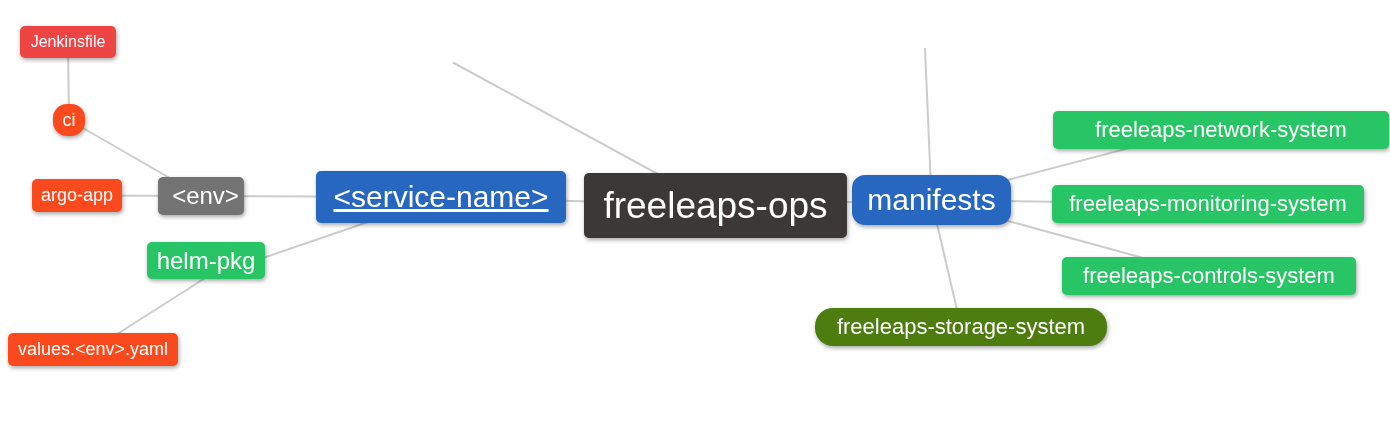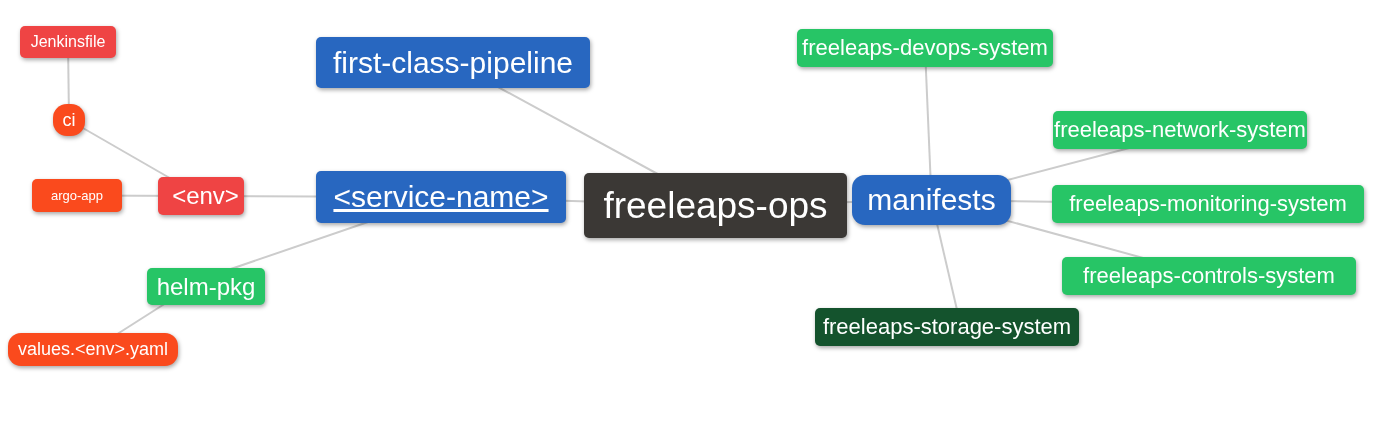--- a/index.html
+++ b/index.html
@@ -30,21 +30,21 @@
     justify-content: center;
     color: #ffffff;
     border-radius: 5px;
     box-shadow: 1px 2px 4px rgba(0,0,0,0.35);
     white-space: nowrap;
     cursor: default;
     user-select: none;
   }
   .fs16 { font-size: 16px; }
   .fs18 { font-size: 18px; }
-  .fs20 { font-size: 13px; }
+  .fs20 { font-size: 18px; }
   .fs22 { font-size: 22px; }
   .fs24 { font-size: 24px; }
   .fs30 { font-size: 30px; }
   .fs37 { font-size: 37px; text-align: center; }
 </style>
 </head>
 <body>
 
 <div id="stage">
 
@@ -64,37 +64,35 @@
       <line x1="931.5" y1="200" x2="1209" y2="276" stroke="#cccccc" stroke-width="2"></line>
       <line x1="931.5" y1="200" x2="961" y2="327" stroke="#cccccc" stroke-width="2"></line>
     </svg>
 
   <div class="node fs16" style="left: 20px; top: 26px; width: 96px; height: 32px; background: #ef4444;">Jenkinsfile</div>
 
   <div class="node fs18" style="left: 53px; top: 104px; width: 32px; height: 32px; background: rgb(250, 74, 29); border-radius: 14px;">ci</div>
 
   <div class="node fs20" style="left: 32px; top: 179px; width: 90px; height: 33px; background: rgb(250, 74, 29);">argo-app</div>
 
-  <div class="node fs24" style="left: 158px; top: 177px; width: 86px; height: 38px; background: #ef4444; padding-left: 9px;">&lt;env&gt;</div>
+  <div class="node fs24" style="left: 158px; top: 177px; width: 86px; height: 38px; background: #737373; padding-left: 9px;">&lt;env&gt;</div>
 
   <div class="node fs30" style="left: 316px; top: 171px; width: 250px; height: 52px; background: rgb(40, 103, 192); text-decoration: underline;">&lt;service-name&gt;</div>
 
-  <div class="node fs30" style="left: 316px; top: 37px; width: 274px; height: 51px; background: rgb(40, 103, 192);">first-class-pipeline</div>
 
-  <div class="node fs24" style="left: 147px; top: 268px; width: 118px; height: 37px; background: rgb(39, 197, 102);">helm-pkg</div>
+  <div class="node fs24" style="left: 147px; top: 242px; width: 118px; height: 37px; background: rgb(39, 197, 102);">helm-pkg</div>
 
-  <div class="node fs18" style="left: 8px; top: 333px; width: 170px; height: 33px; background: rgb(250, 74, 29); border-radius: 13px;">values.&lt;env&gt;.yaml</div>
+  <div class="node fs18" style="left: 8px; top: 333px; width: 170px; height: 33px; background: rgb(250, 74, 29);">values.&lt;env&gt;.yaml</div>
 
   <div class="node fs37" style="left: 584px; top: 173px; width: 263px; height: 65px; background: rgb(59, 56, 53);">freeleaps-ops</div>
 
   <div class="node fs30" style="left: 852px; top: 175px; width: 159px; height: 50px; background: rgb(40, 103, 192); border-radius: 13px;">manifests</div>
 
-  <div class="node fs22" style="left: 797px; top: 29px; width: 256px; height: 38px; background: rgb(39, 197, 102);">freeleaps-devops-system</div>
 
-  <div class="node fs22" style="left: 1053px; top: 111px; width: 254px; height: 38px; background: rgb(39, 197, 102);">freeleaps-network-system</div>
+  <div class="node fs22" style="left: 1053px; top: 111px; width: 336px; height: 38px; background: rgb(39, 197, 102);">freeleaps-network-system</div>
 
   <div class="node fs22" style="left: 1062px; top: 257px; width: 294px; height: 38px; background: rgb(39, 197, 102);">freeleaps-controls-system</div>
 
   <div class="node fs22" style="left: 1052px; top: 185px; width: 312px; height: 38px; background: rgb(39, 197, 102);">freeleaps-monitoring-system</div>
 
-  <div class="node fs22" style="left: 815px; top: 308px; width: 264px; height: 38px; background: #14532d;">freeleaps-storage-system</div>
+  <div class="node fs22" style="left: 815px; top: 308px; width: 292px; height: 38px; background: #4d7c0f; border-radius: 18px;">freeleaps-storage-system</div>
 
 </div>
 
 </body></html>

